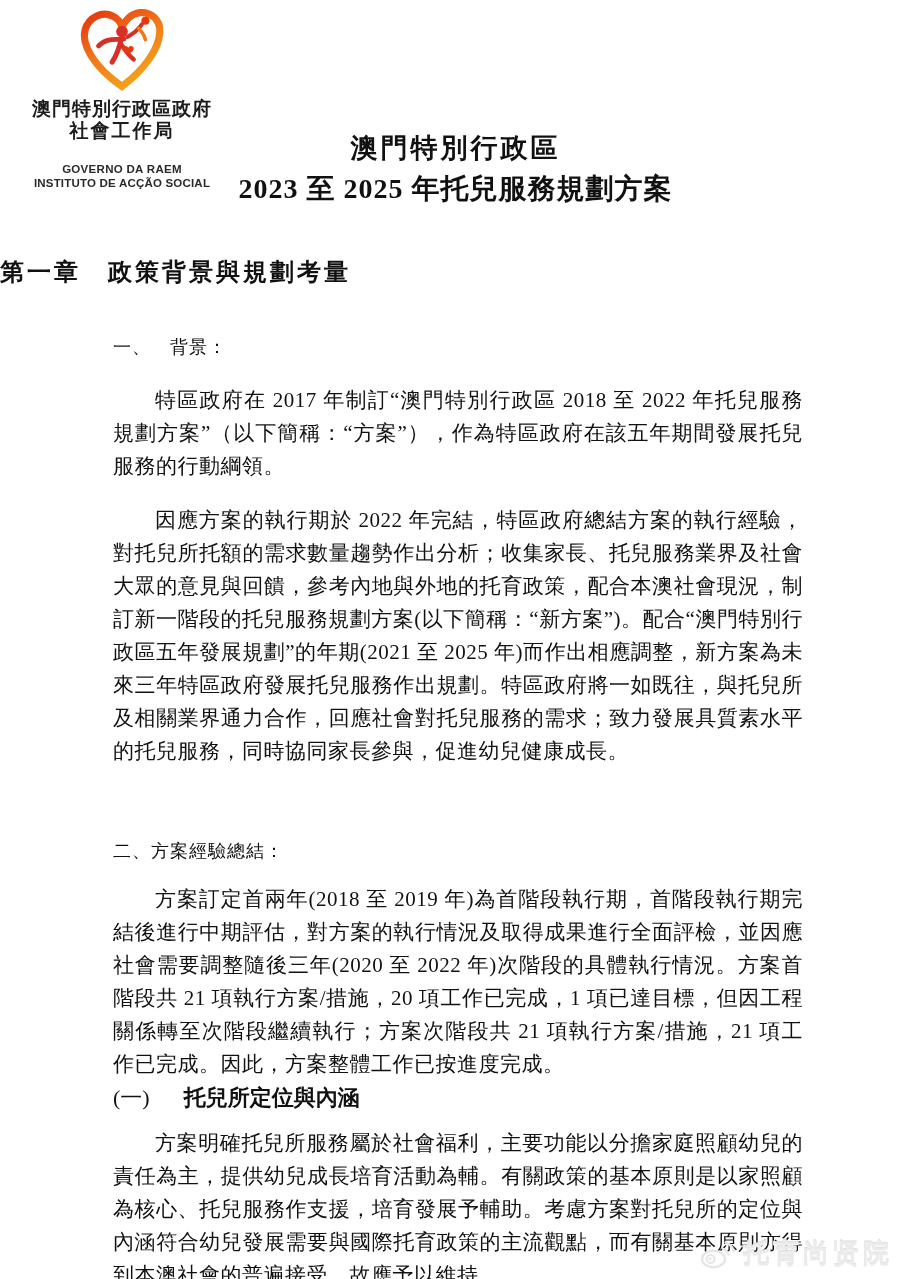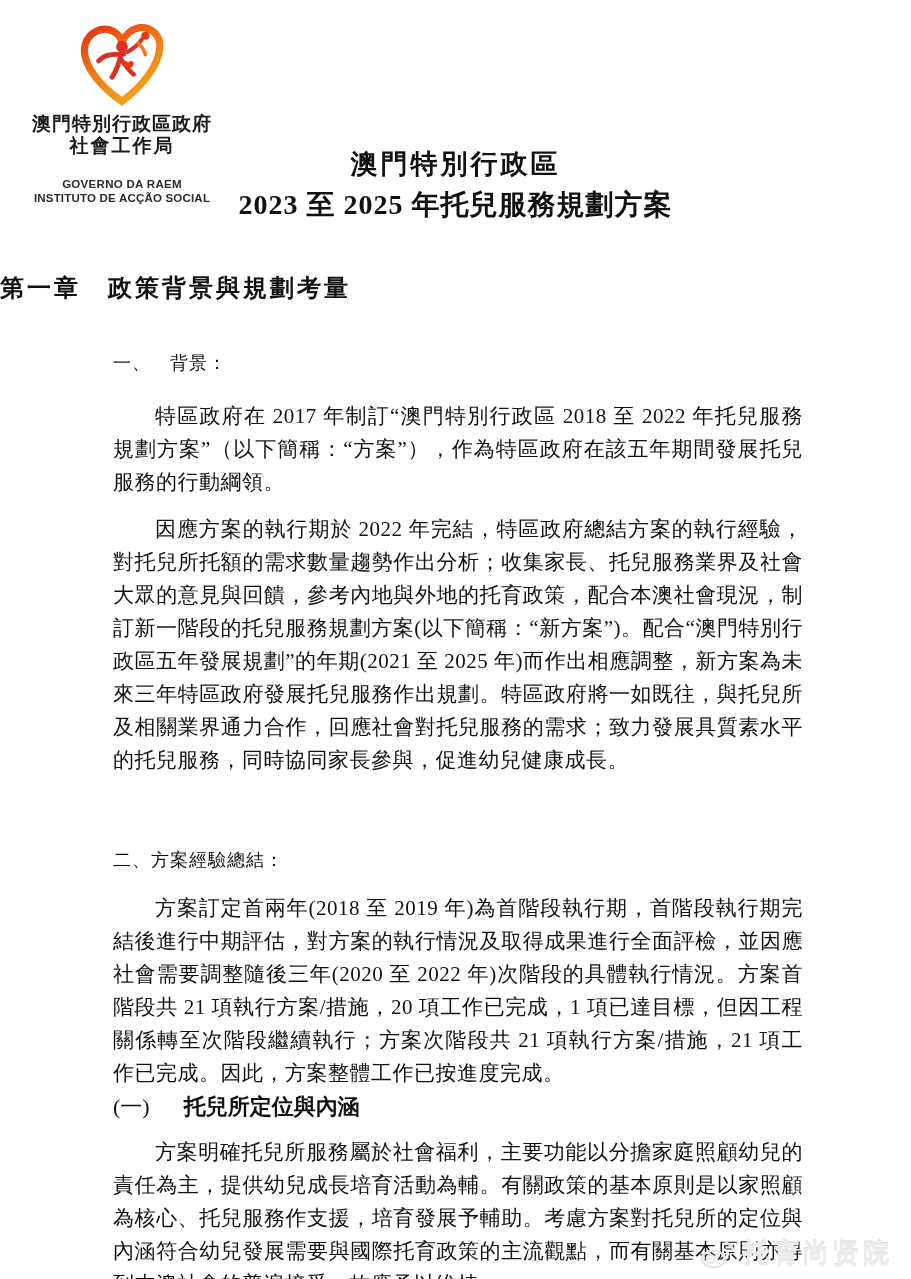--- a/index.html
+++ b/index.html
@@ -11,35 +11,35 @@
     margin: 0 auto;
     background: #ffffff;
     overflow: hidden;
     font-family: "Liberation Serif", "DejaVu Serif", serif;
     color: #111111;
   }
 
   
   .logo-block {
     position: absolute;
-    top: 23px;
+    top: 8px;
     left: 22px;
     width: 200px;
     text-align: center;
     font-family: "Liberation Sans", "DejaVu Sans", sans-serif;
     color: #1c1c1c;
   }
   .logo-heart { display: block; margin: 0 auto 6px auto; }
   .org-zh-1 { font-size: 19px; font-weight: 700; letter-spacing: 1px; line-height: 22px; }
   .org-zh-2 { font-size: 19px; font-weight: 700; letter-spacing: 2px; line-height: 22px; }
   .org-pt-1 { font-size: 11.5px; font-weight: 700; letter-spacing: 0.3px; line-height: 14px; margin-top: 20px; color: #2a2a2a; }
   .org-pt-2 { font-size: 11.5px; font-weight: 700; letter-spacing: 0.2px; line-height: 14px; color: #2a2a2a; }
 
   
-  .doc-title { text-align: center; margin: 16px; padding-top: 128px; }
+  .doc-title { text-align: center; margin: 0; padding-top: 128px; }
   .doc-title-line1 {
     font-size: 27px; font-weight: 700; line-height: 40px; letter-spacing: 3px;
   }
   .doc-title-line2 {
     font-size: 28px; font-weight: 700; line-height: 42px; letter-spacing: 1px;
   }
   .chapter-heading {
     margin-top: 44px;
     font-size: 24px; font-weight: 700; line-height: 36px; letter-spacing: 3px;
   }
@@ -66,21 +66,21 @@
   }
   .sub-heading .sub-num { font-weight: 400; margin-right: 34px; letter-spacing: 0; }
   .body-para {
     margin-top: 20px;
     font-size: 21px;
     line-height: 33px;
     text-align: justify;
     text-indent: 2em;
     letter-spacing: 0.5px;
   }
-  .body-para.p2 { margin-top: 14px; }
+  .body-para.p2 { margin-top: 21px; }
   .body-para.p3 { margin-top: 15px; }
   .body-para.p4 { margin-top: 12px; }
 
   
   .watermark {
     position: absolute;
     right: 18px;
     bottom: 8px;
     display: flex;
     align-items: center;

